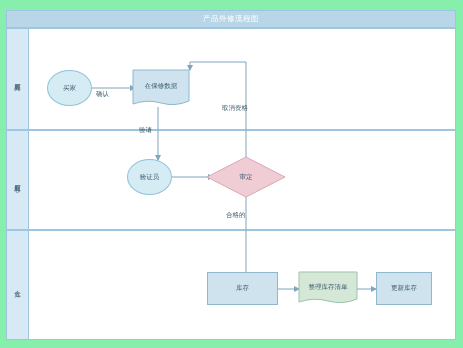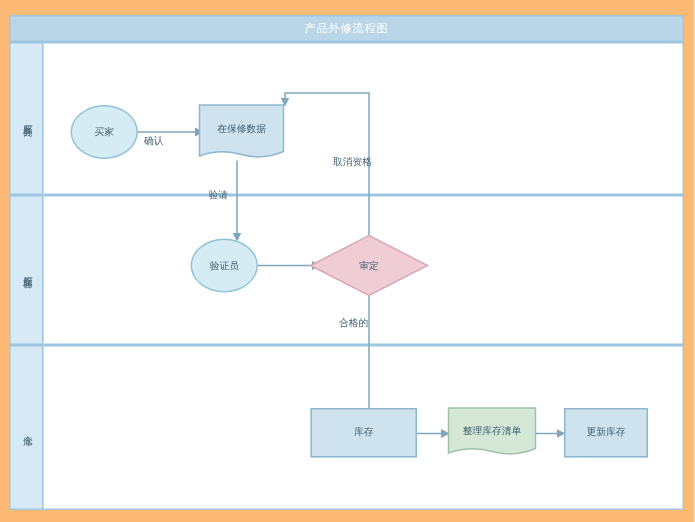--- a/index.html
+++ b/index.html
@@ -10,21 +10,21 @@
   body {
     width: 463px;
     height: 348px;
     font-family: "Liberation Sans", sans-serif;
     overflow: hidden;
   }
   #canvas {
     position: relative;
     width: 463px;
     height: 348px;
-    background: #fdba74;
+    background: #86efac;
   }
   
   .frame {
     position: absolute;
     left: 6px;
     top: 10px;
     width: 450px;
     height: 330px;
     border: 1px solid #9ec6e0;
     box-sizing: border-box;

